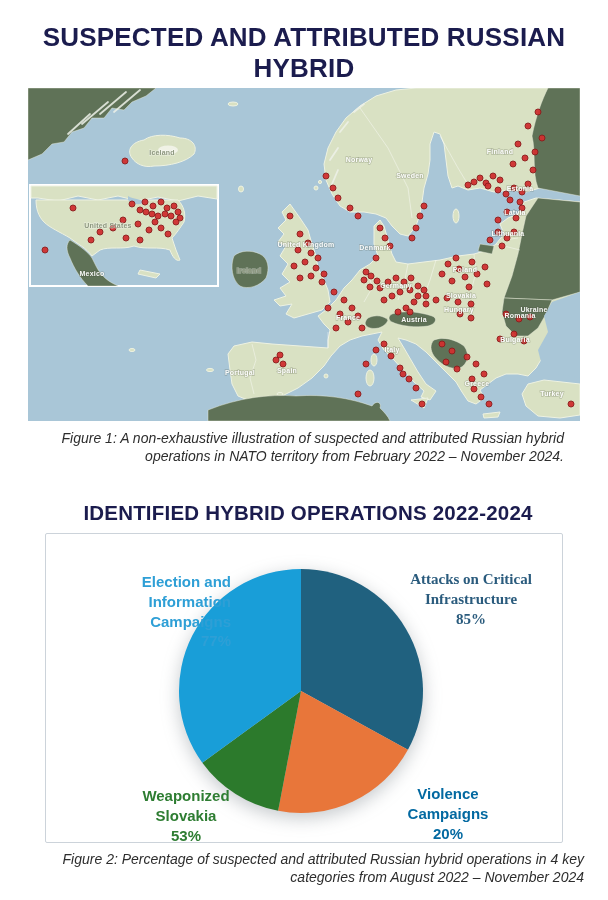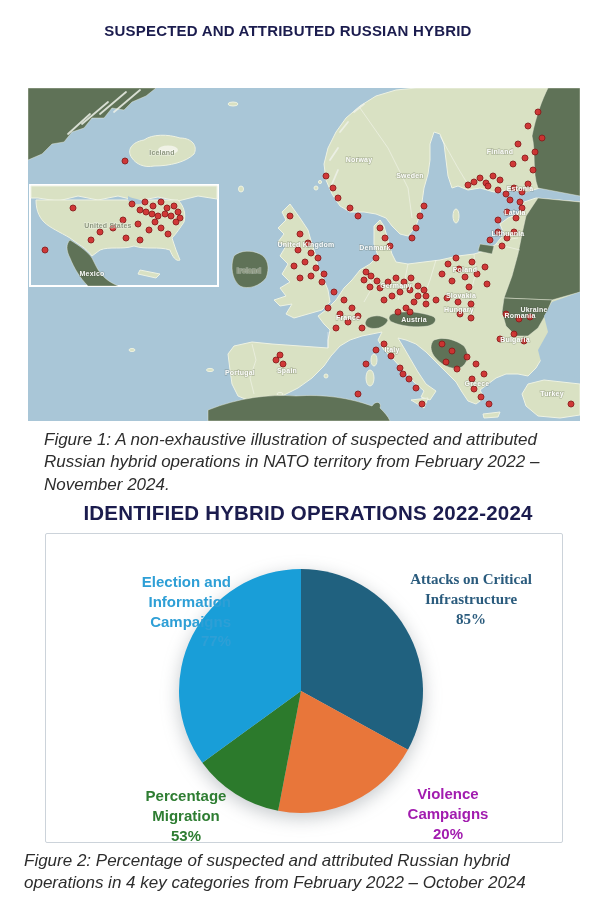--- a/index.html
+++ b/index.html
@@ -1,39 +1,39 @@
 <!DOCTYPE html>
 <html style="--navy: #1b1c4e; --caption: #2d2d2d; --ocean: #a9c6d7; --land: #d9e1c3; --darkland: #5f7257; --chartborder: #ccd3da;"><head>
 <meta charset="utf-8">
 <style>
   html,body{margin:0;padding:0;background:#ffffff;}
   .page{position:relative;width:608px;height:900px;background:#fff;overflow:hidden;
         font-family:"Liberation Sans",sans-serif;}
   
-  .main-title{position:absolute;top:22px;left:8px;width:560px;text-align:center;
-    color:var(--navy,#1b1c4e);font-weight:800;font-size:15px;line-height:1.18;
+  .main-title{position:absolute;top:22px;left:24px;width:560px;text-align:center;
+    color:var(--navy,#1b1c4e);font-weight:800;font-size:26px;line-height:1.18;
     letter-spacing:.2px;margin:0;}
   .section-title{position:absolute;top:497px;left:24px;width:560px;text-align:center;
     color:var(--navy,#1b1c4e);font-weight:800;font-size:20.5px;margin:4px;letter-spacing:.2px;}
   
   .map-wrap{position:absolute;left:28px;top:88px;width:552px;height:333px;}
   .map-wrap svg{display:block;width:552px;height:333px;}
   .ocean{fill:var(--ocean,#a9c6d7);}
   .land{fill:var(--land,#d9e1c3);stroke:#eef2e2;stroke-width:1;stroke-linejoin:round;}
   .dark{fill:var(--darkland,#5f7257);stroke:rgba(238,242,226,.55);stroke-width:.8;stroke-linejoin:round;}
   .sea{fill:var(--ocean,#a9c6d7);stroke:none;}
   .ice{stroke:#edf1e9;stroke-width:1.8;opacity:.85;fill:none;stroke-linecap:round;}
   .borders{stroke:rgba(255,255,255,.6);stroke-width:.7;fill:none;}
   .inset-frame{fill:var(--ocean,#a9c6d7);stroke:#ffffff;stroke-width:2;}
   #map-labels text{font:600 7px "Liberation Sans",sans-serif;fill:rgba(255,255,255,.95);
     text-anchor:middle;paint-order:stroke;stroke:rgba(70,80,60,.25);stroke-width:1.4px;letter-spacing:.2px;}
   #map-labels text.lbl-g{fill:#8d977f;stroke:rgba(255,255,255,.35);}
   
-  .caption{position:absolute;left:44px;width:520px;text-align:left;font-style:italic;
-    font-size:17px;line-height:1.32;color:var(--caption,#2d2d2d);}
+  .caption{position:absolute;left:44px;width:520px;text-align:right;font-style:italic;
+    font-size:14px;line-height:1.32;color:var(--caption,#2d2d2d);}
   .caption.c1{top:429px;}
   .caption.c2{top:850px;left:24px;width:560px;}
   
   .chart-box{position:absolute;left:45px;top:533px;width:518px;height:310px;
     background:#fff;border:1.5px solid var(--chartborder,#ccd3da);border-radius:2px;box-sizing:border-box;}
   #pie-svg{position:absolute;left:0;top:0;filter:drop-shadow(0 5px 9px rgba(90,100,110,.35));}
   .pie-label{position:absolute;text-align:center;font-weight:700;font-size:15px;line-height:1.32;}
   .pie-label .pct{display:block;}
   .pl-0{left:352px;top:36px;width:146px;font-family:Liberation Serif, serif;}   
   .pl-1{left:337px;top:250px;width:130px;}  
@@ -314,29 +314,29 @@
         <path d="M255,157 L255.00,35.00 A122,122 0 0 1 361.91,215.77 Z" fill="#20617F"></path>
         <path d="M255,157 L361.91,215.77 A122,122 0 0 1 232.14,276.84 Z" fill="#E8763A"></path>
         <path d="M255,157 L232.14,276.84 A122,122 0 0 1 156.30,228.71 Z" fill="#2C7A2C"></path>
         <path d="M255,157 L156.30,228.71 A122,122 0 0 1 255.00,35.00 Z" fill="#199ED8"></path>
       </svg>
 
     <div class="pie-label pl-0" style="color: rgb(42, 91, 125);">
       <span>Attacks on Critical Infrastructure</span>
       <span class="pct">85%</span>
     </div>
-    <div class="pie-label pl-1" style="color: #a21caf;">
+    <div class="pie-label pl-1" style="color: #0369a1;">
       <span>Violence Campaigns</span>
       <span class="pct">20%</span>
     </div>
     <div class="pie-label pl-2" style="color: rgb(46, 125, 50);">
-      <span>Percentage Migration</span>
+      <span>Weaponized Slovakia</span>
       <span class="pct">53%</span>
     </div>
     <div class="pie-label pl-3" style="color: rgb(46, 159, 214);">
       <span>Election and Information Campaigns</span>
       <span class="pct">77%</span>
     </div>
   </div>
 
-  <div class="caption c2">Figure 2: Percentage of suspected and attributed Russian hybrid operations in 4 key categories from February 2022 – October 2024</div>
+  <div class="caption c2">Figure 2: Percentage of suspected and attributed Russian hybrid operations in 4 key categories from August 2022 – November 2024</div>
 
 </div>
 
 </body></html>

